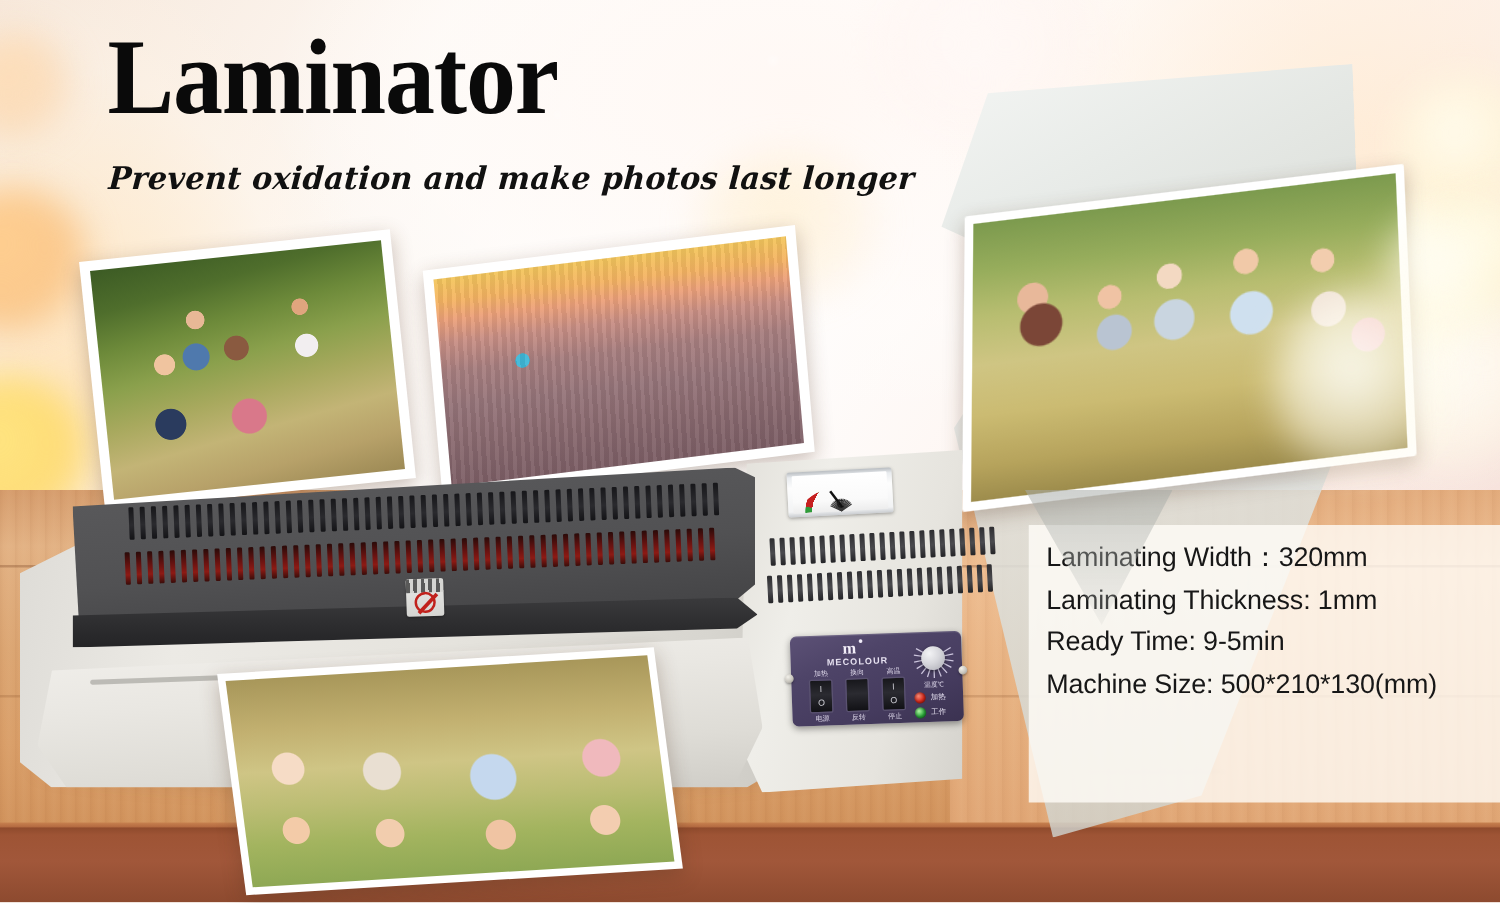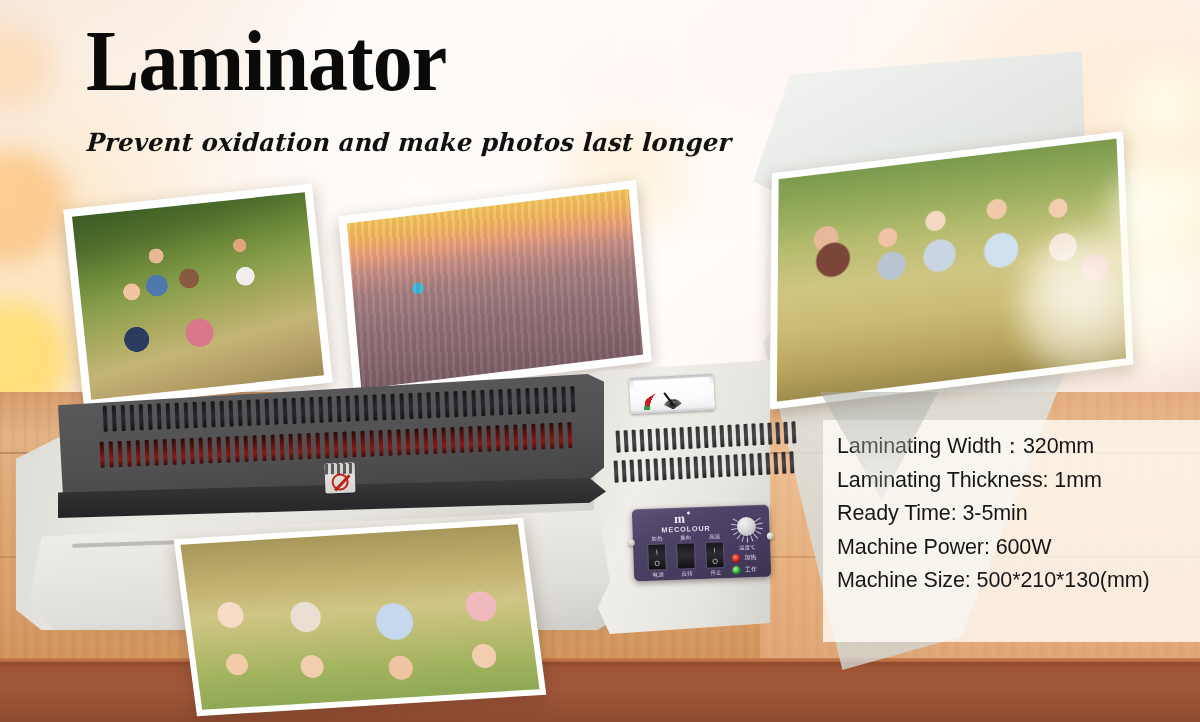--- a/index.html
+++ b/index.html
@@ -705,22 +705,21 @@
            radial-gradient(circle 28px at 66% 52%, #e9dfd2 0%, #e9dfd2 52%, rgba(0,0,0,0) 56%),
            radial-gradient(circle 19px at 66% 22%, #f2cdae 0%, #f2cdae 58%, rgba(0,0,0,0) 62%),
            radial-gradient(circle 24px at 88% 56%, #f6dcc6 0%, #f6dcc6 52%, rgba(0,0,0,0) 56%),
            radial-gradient(circle 18px at 88% 26%, #f3cba8 0%, #f3cba8 58%, rgba(0,0,0,0) 62%),
            linear-gradient(180deg, #8ea854 0%, #a3b45f 20%, #bcbd74 38%, #cfc585 55%, #c2b070 75%, #a8975a 100%);"></div>
   </div>
 
   <div class="spec-box">
     <div class="spec-line">Laminating Width：320mm</div>
     <div class="spec-line">Laminating Thickness: 1mm</div>
-    <div class="spec-line">Ready Time: 3-5min</div>
-    <div class="spec-line">Machine Power: 600W</div>
+    <div class="spec-line">Ready Time: 9-5min</div>
     <div class="spec-line">Machine Size: 500*210*130(mm)</div>
   </div>
 
   <div style="position:absolute;left:820px;top:392px;width:118px;height:108px;
               clip-path: polygon(0% 0%, 100% 0%, 52% 100%);
               background:linear-gradient(180deg, rgba(168,172,168,0.55) 0%, rgba(186,190,186,0.35) 60%, rgba(200,204,200,0.18) 100%);"></div>
 
 </div>
 
 </body></html>

